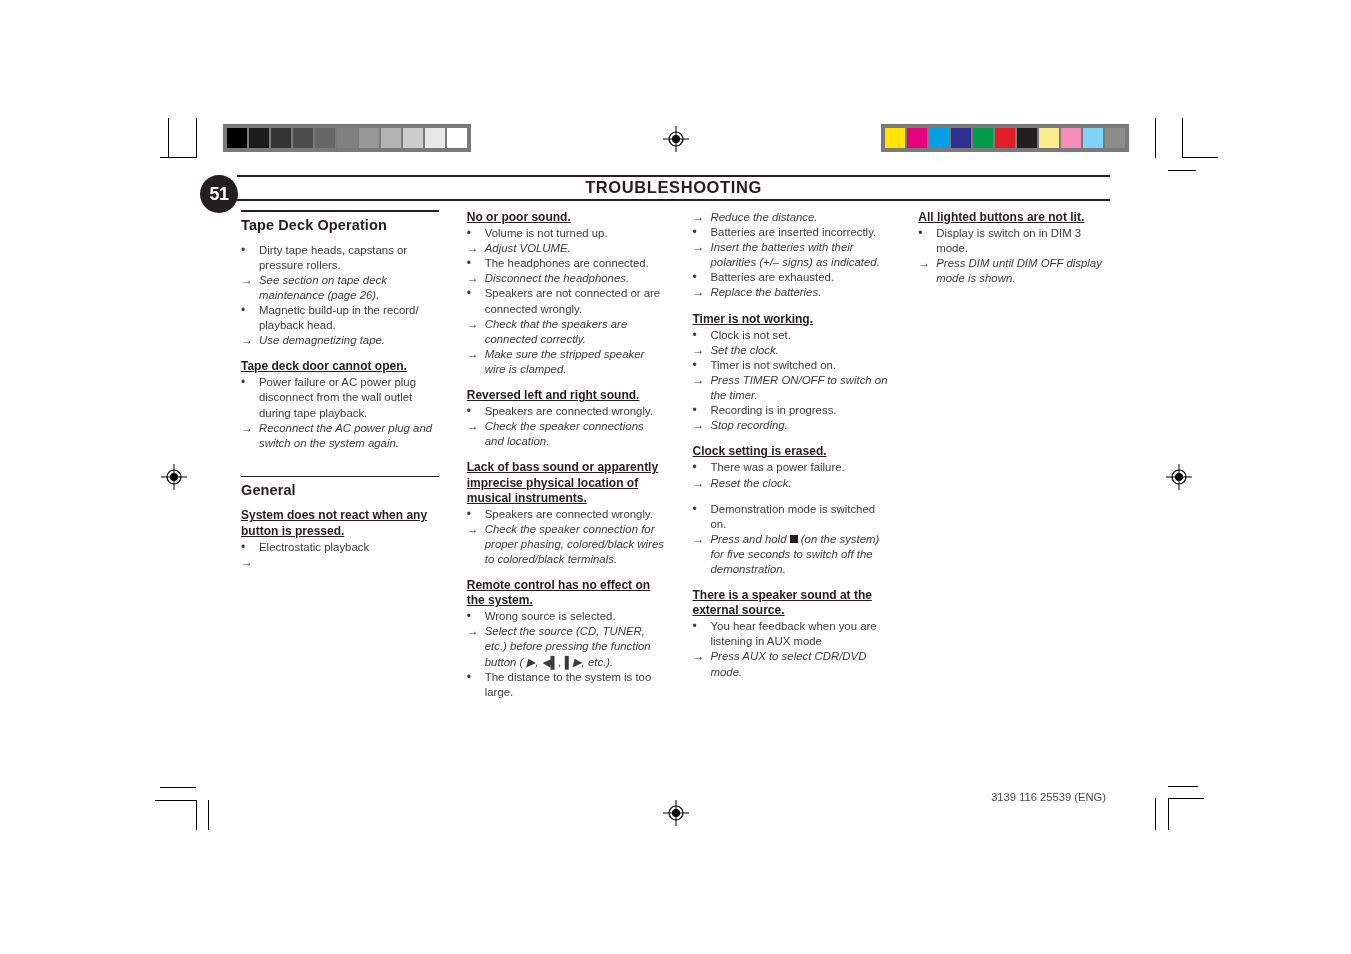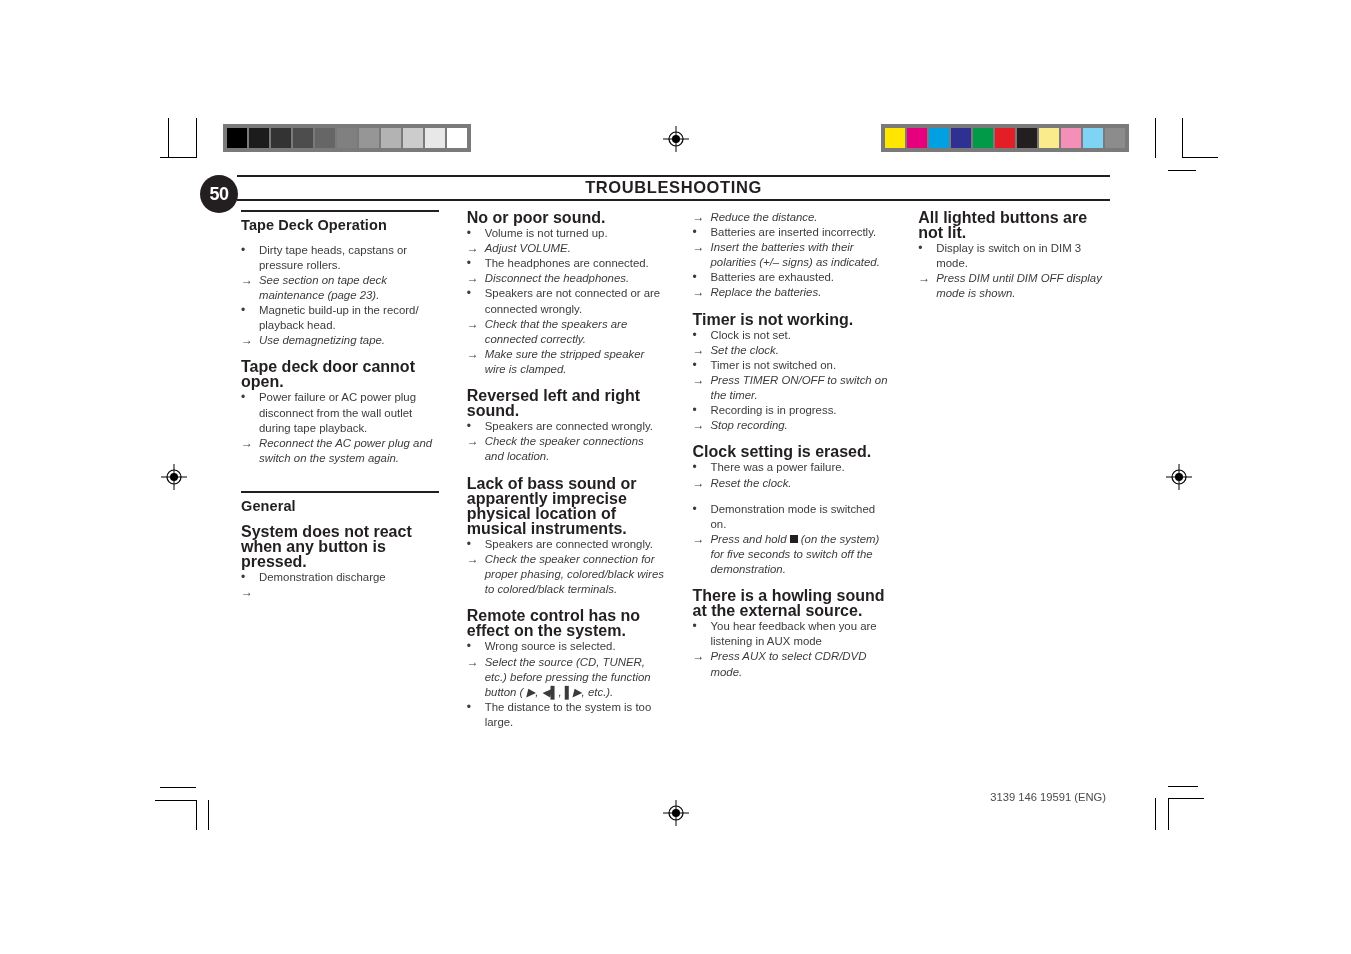--- a/index.html
+++ b/index.html
@@ -101,25 +101,26 @@
   .sec-title {
     font-size: 14.5px;
     font-weight: bold;
     color: #231f20;
     margin: 0 0 10px 0;
     letter-spacing: 0.1px;
   }
 
   .block { margin-bottom: 11px; }
   .block-title {
-    font-size: 16px;
+    font-size: 12px;
     font-weight: bold;
     line-height: 15.1px;
     color: #231f20;
     margin-bottom: 1px;
+    text-decoration: underline;
   }
 
   ul.items {
     list-style: none;
     margin: 0;
     padding: 0;
   }
   ul.items li {
     position: relative;
     padding-left: 18px;
@@ -242,49 +243,49 @@
     <div class="swatch" style="background: rgb(228, 30, 38);"></div>
     <div class="swatch" style="background: rgb(35, 31, 32);"></div>
     <div class="swatch" style="background: rgb(250, 236, 140);"></div>
     <div class="swatch" style="background: rgb(244, 143, 184);"></div>
     <div class="swatch" style="background: rgb(127, 212, 245);"></div>
     <div class="swatch" style="background: rgb(140, 140, 140);"></div>
   </div>
 
 <div id="header-rule-top"></div>
 <div id="header-rule-bottom"></div>
-<div id="page-badge">50</div>
+<div id="page-badge">51</div>
 <div id="chapter-title">TROUBLESHOOTING</div>
 
 <div id="columns">
     <div class="col">
       <div class="sec-rule"></div>
       <div class="sec-title">Tape Deck Operation</div>
       <div class="block">
         <ul class="items">
           <li class="items-li cause"><span class="lead">•</span><span>Dirty tape heads, capstans or pressure rollers.</span></li>
-          <li class="items-li fix"><span class="lead">→</span><span>See section on tape deck maintenance (page 23).</span></li>
+          <li class="items-li fix"><span class="lead">→</span><span>See section on tape deck maintenance (page 26).</span></li>
           <li class="items-li cause"><span class="lead">•</span><span>Magnetic build-up in the record/ playback head.</span></li>
           <li class="items-li fix"><span class="lead">→</span><span>Use demagnetizing tape.</span></li>
         </ul>
       </div>
       <div class="block">
         <div class="block-title">Tape deck door cannot open.</div>
         <ul class="items">
           <li class="items-li cause"><span class="lead">•</span><span>Power failure or AC power plug disconnect from the wall outlet during tape playback.</span></li>
           <li class="items-li fix"><span class="lead">→</span><span>Reconnect the AC power plug and switch on the system again.</span></li>
         </ul>
       </div>
       <div class="section-gap"></div>
       <div class="sec-rule"></div>
       <div class="sec-title">General</div>
       <div class="block">
         <div class="block-title">System does not react when any button is pressed.</div>
         <ul class="items">
-          <li class="items-li cause"><span class="lead">•</span><span>Demonstration discharge</span></li>
+          <li class="items-li cause"><span class="lead">•</span><span>Electrostatic playback</span></li>
           <li class="items-li fix"><span class="lead">→</span></li>
         </ul>
       </div>
     </div>
     <div class="col">
       <div class="block">
         <div class="block-title">No or poor sound.</div>
         <ul class="items">
           <li class="items-li cause"><span class="lead">•</span><span>Volume is not turned up.</span></li>
           <li class="items-li fix"><span class="lead">→</span><span>Adjust VOLUME.</span></li>
@@ -346,31 +347,31 @@
           <li class="items-li fix"><span class="lead">→</span><span>Reset the clock.</span></li>
         </ul>
       </div>
       <div class="block">
         <ul class="items">
           <li class="items-li cause"><span class="lead">•</span><span>Demonstration mode is switched on.</span></li>
           <li class="items-li fix"><span class="lead">→</span><span>Press and hold <span class="glyph-stop"></span> (on the system) for five seconds to switch off the demonstration.</span></li>
         </ul>
       </div>
       <div class="block">
-        <div class="block-title">There is a howling sound at the external source.</div>
+        <div class="block-title">There is a speaker sound at the external source.</div>
         <ul class="items">
           <li class="items-li cause"><span class="lead">•</span><span>You hear feedback when you are listening in AUX mode</span></li>
           <li class="items-li fix"><span class="lead">→</span><span>Press AUX to select CDR/DVD mode.</span></li>
         </ul>
       </div>
     </div>
     <div class="col">
       <div class="block">
         <div class="block-title">All lighted buttons are not lit.</div>
         <ul class="items">
           <li class="items-li cause"><span class="lead">•</span><span>Display is switch on in DIM 3 mode.</span></li>
           <li class="items-li fix"><span class="lead">→</span><span>Press DIM until DIM OFF display mode is shown.</span></li>
         </ul>
       </div>
     </div>
   </div>
 
-<div id="footer-code">3139 146 19591 (ENG)</div>
+<div id="footer-code">3139 116 25539 (ENG)</div>
 
 </body></html>

